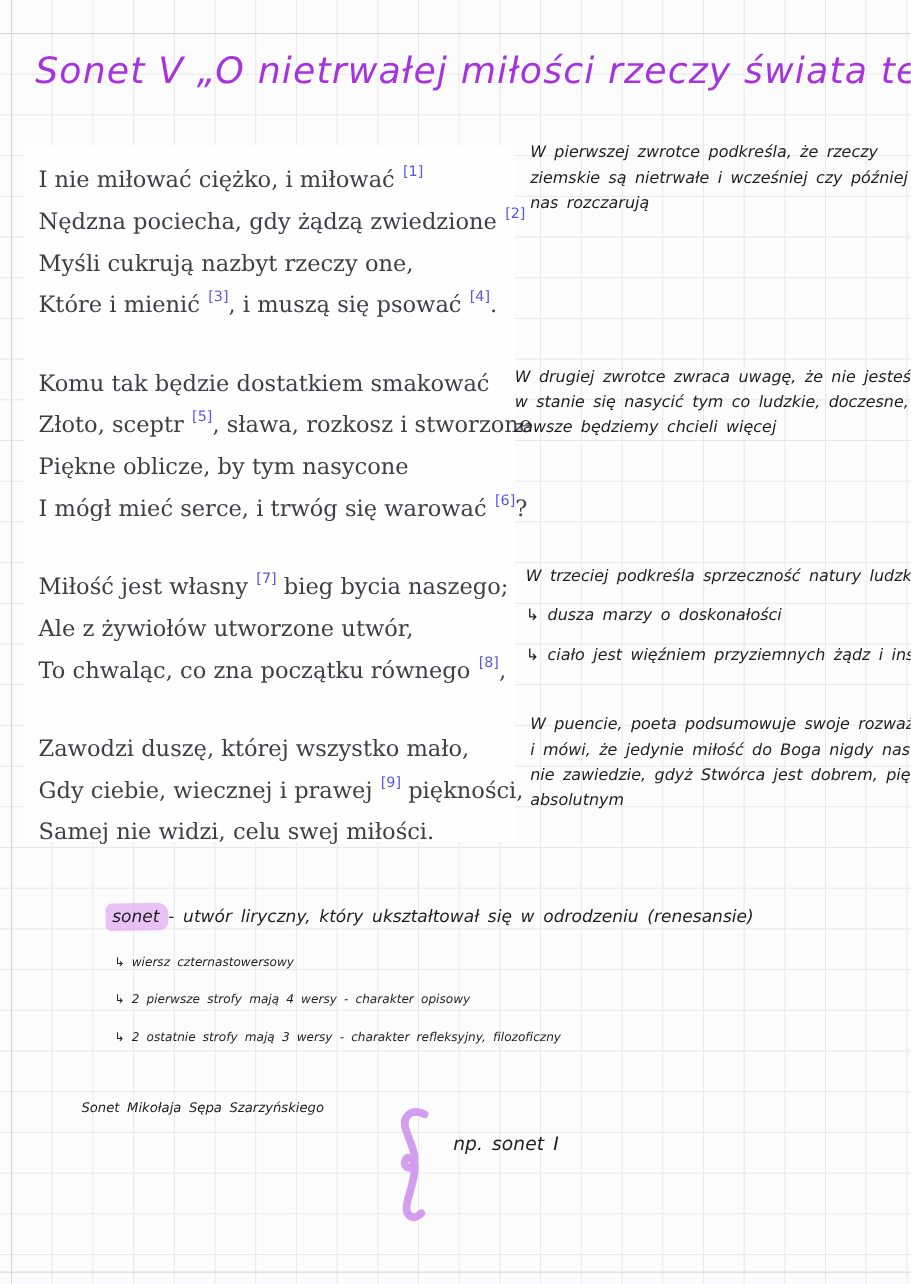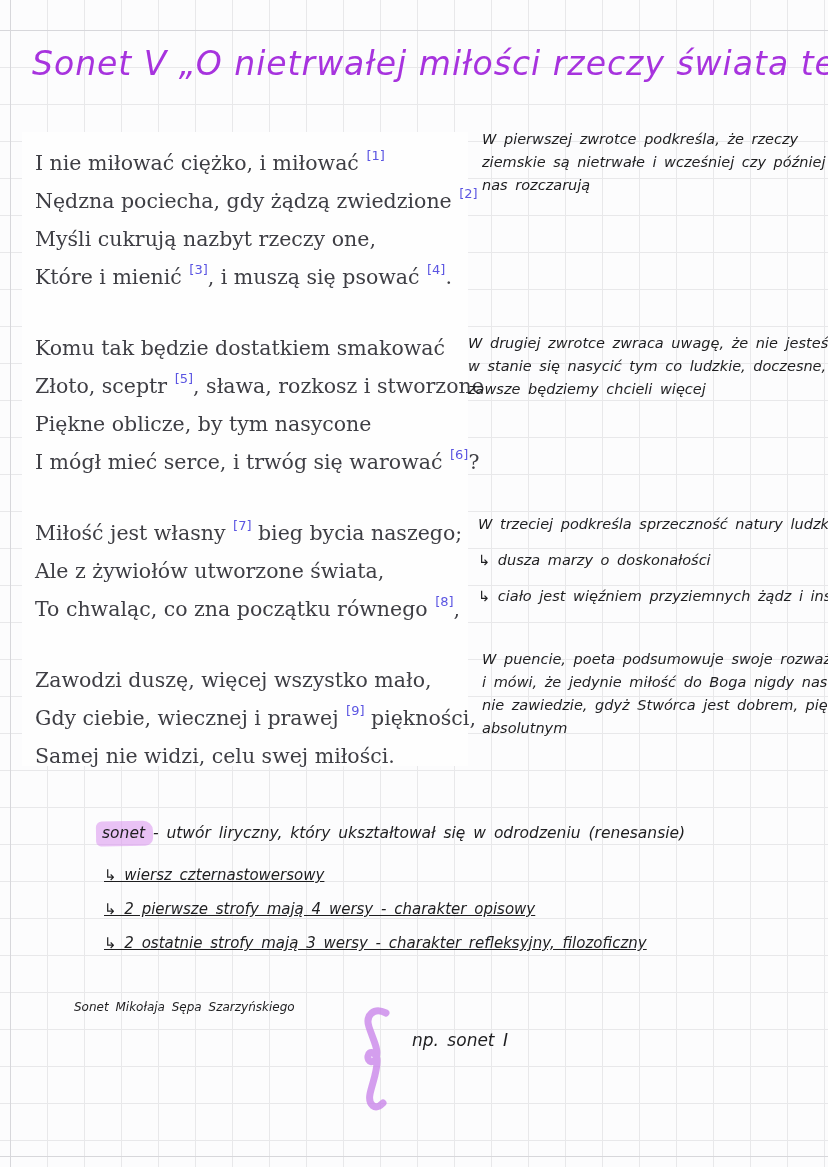--- a/index.html
+++ b/index.html
@@ -89,24 +89,23 @@
   .term-highlight {
     position: absolute; left: -6px; top: -3px; right: -8px; bottom: -4px;
     background: #d891ef;
     opacity: 0.55;
     border-radius: 6px 10px 8px 5px;
     transform: rotate(-1deg);
   }
   .term-text { position: relative; }
   .def-bullets { margin-left: 38px; margin-top: 16px; }
   .def-bullets .bullet-line {
-    font-size: 15px;
+    font-size: 11px;
     line-height: 34px;
     white-space: nowrap;
-    text-decoration: underline;
   }
 
   .szar-block { position: absolute; left: 74px; top: 1000px; }
   .szar-heading { font-size: 12px; white-space: nowrap; }
   .szar-bullets { margin-left: 44px; margin-top: 14px; }
   .szar-bullets .bullet-line {
     font-size: 15.5px;
     line-height: 36px;
     white-space: nowrap;
   }
@@ -138,25 +137,25 @@
           <div class="poem-line">Które i mienić <sup>[3]</sup>, i muszą się psować <sup>[4]</sup>.</div>
         </div>
         <div class="stanza">
           <div class="poem-line">Komu tak będzie dostatkiem smakować</div>
           <div class="poem-line">Złoto, sceptr <sup>[5]</sup>, sława, rozkosz i stworzone</div>
           <div class="poem-line">Piękne oblicze, by tym nasycone</div>
           <div class="poem-line">I mógł mieć serce, i trwóg się warować <sup>[6]</sup>?</div>
         </div>
         <div class="stanza">
           <div class="poem-line">Miłość jest własny <sup>[7]</sup> bieg bycia naszego;</div>
-          <div class="poem-line">Ale z żywiołów utworzone świata,</div>
+          <div class="poem-line">Ale z żywiołów utworzone utwór,</div>
           <div class="poem-line">To chwaląc, co zna początku równego <sup>[8]</sup>,</div>
         </div>
         <div class="stanza">
-          <div class="poem-line">Zawodzi duszę, więcej wszystko mało,</div>
+          <div class="poem-line">Zawodzi duszę, której wszystko mało,</div>
           <div class="poem-line">Gdy ciebie, wiecznej i prawej <sup>[9]</sup> piękności,</div>
           <div class="poem-line">Samej nie widzi, celu swej miłości.</div>
         </div>
       </div>
   </div>
 
   <div class="margin-note hw note-1" style="left:482px; top:128px;">
       <div class="note-line">W pierwszej zwrotce podkreśla, że rzeczy</div>
       <div class="note-line">ziemskie są nietrwałe i wcześniej czy później</div>
       <div class="note-line">nas rozczarują</div>

